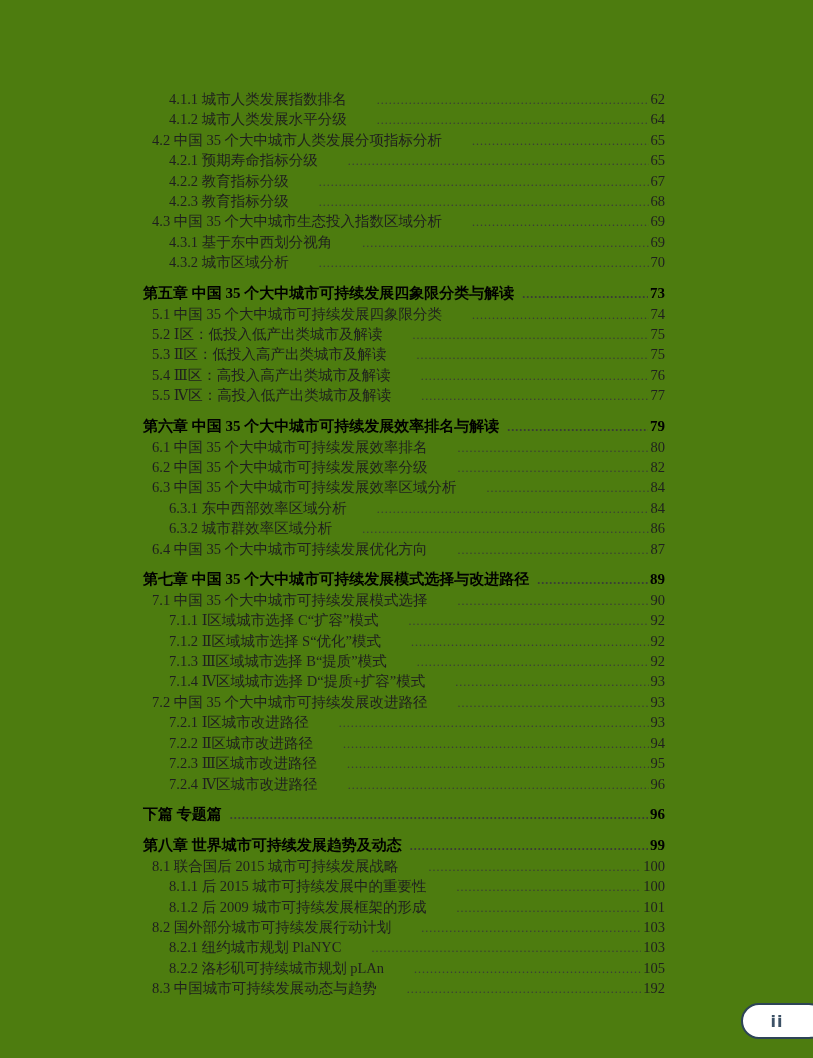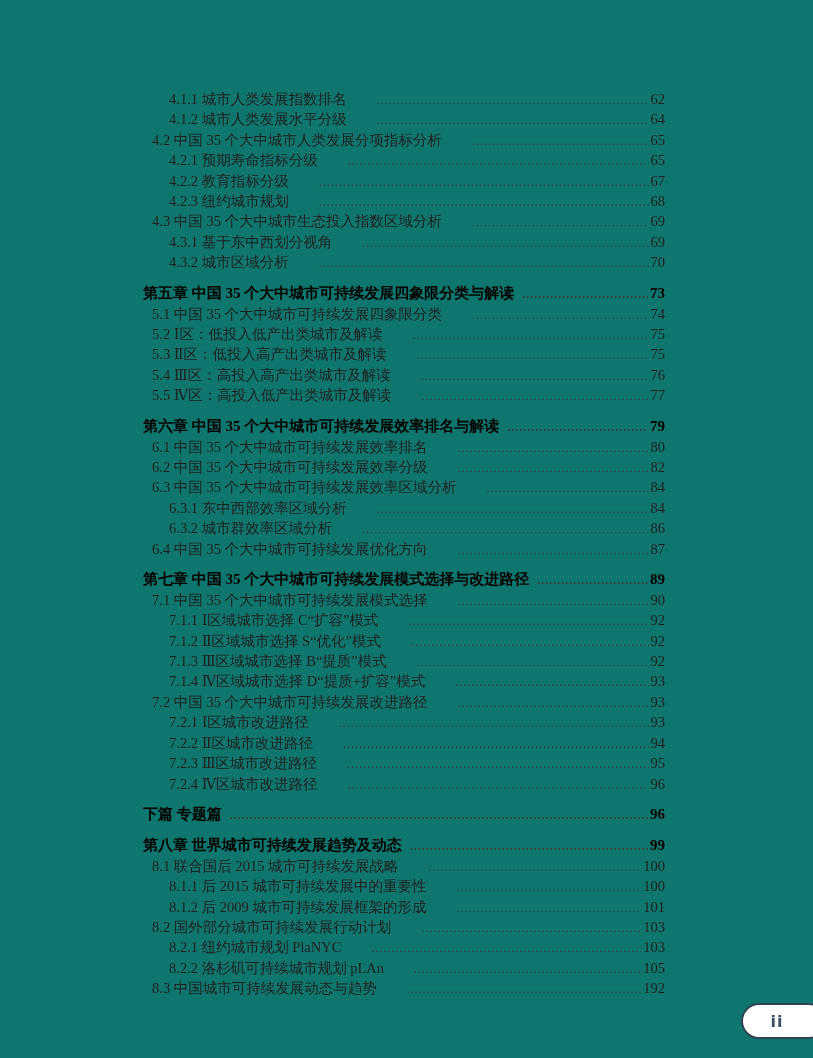--- a/index.html
+++ b/index.html
@@ -1,20 +1,20 @@
 <!DOCTYPE html>
 <html><head>
 <meta charset="utf-8">
 <style>
   html, body { margin: 0; padding: 0; }
   .page {
     position: relative;
     width: 813px;
     height: 1058px;
-    background: #0f766e;
+    background: #4d7c0f;
     overflow: hidden;
     font-family: "Liberation Serif", "DejaVu Serif", serif;
   }
   .toc {
     position: absolute;
     left: 143px;
     top: 90px;
     width: 522px;
   }
   .row {
@@ -95,21 +95,21 @@
     <span class="title">4.2.1 预期寿命指标分级</span>
     <span class="leader"></span>
     <span class="pagenum">65</span>
   </div>
       <div class="row lvl3">
     <span class="title">4.2.2 教育指标分级</span>
     <span class="leader"></span>
     <span class="pagenum">67</span>
   </div>
       <div class="row lvl3">
-    <span class="title">4.2.3 纽约城市规划</span>
+    <span class="title">4.2.3 教育指标分级</span>
     <span class="leader"></span>
     <span class="pagenum">68</span>
   </div>
       <div class="row lvl2">
     <span class="title">4.3 中国 35 个大中城市生态投入指数区域分析</span>
     <span class="leader"></span>
     <span class="pagenum">69</span>
   </div>
       <div class="row lvl3">
     <span class="title">4.3.1 基于东中西划分视角</span>

